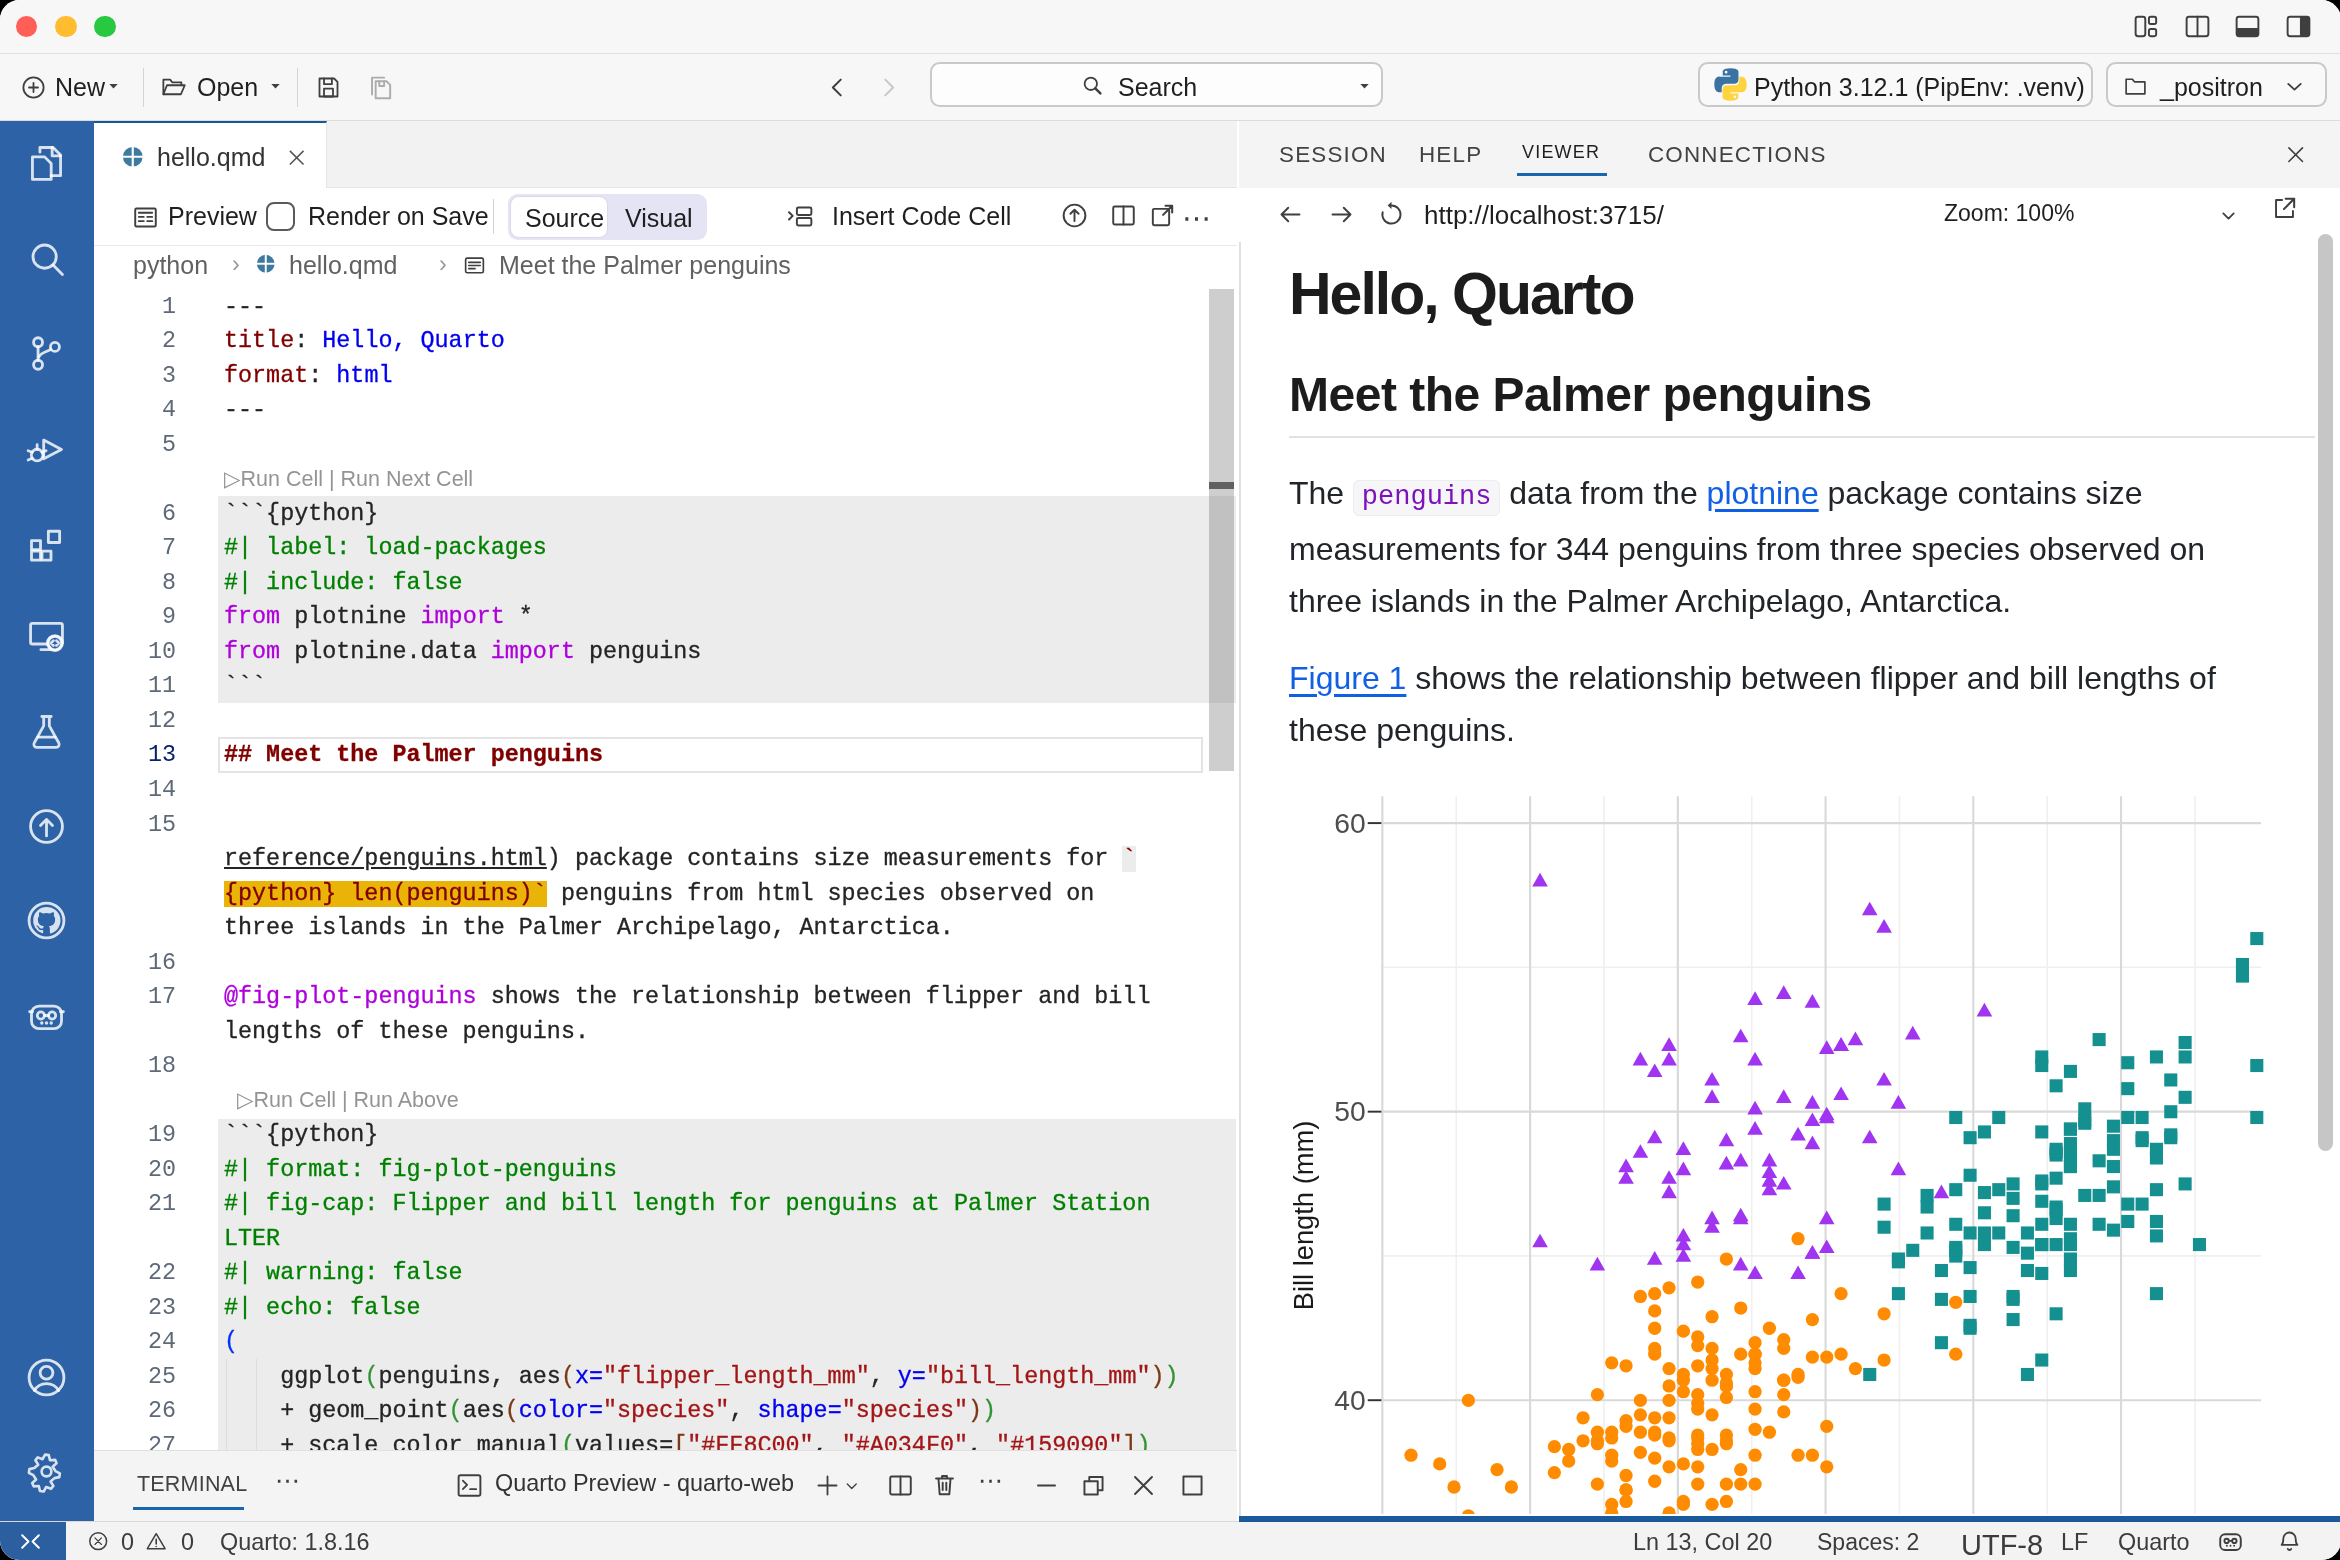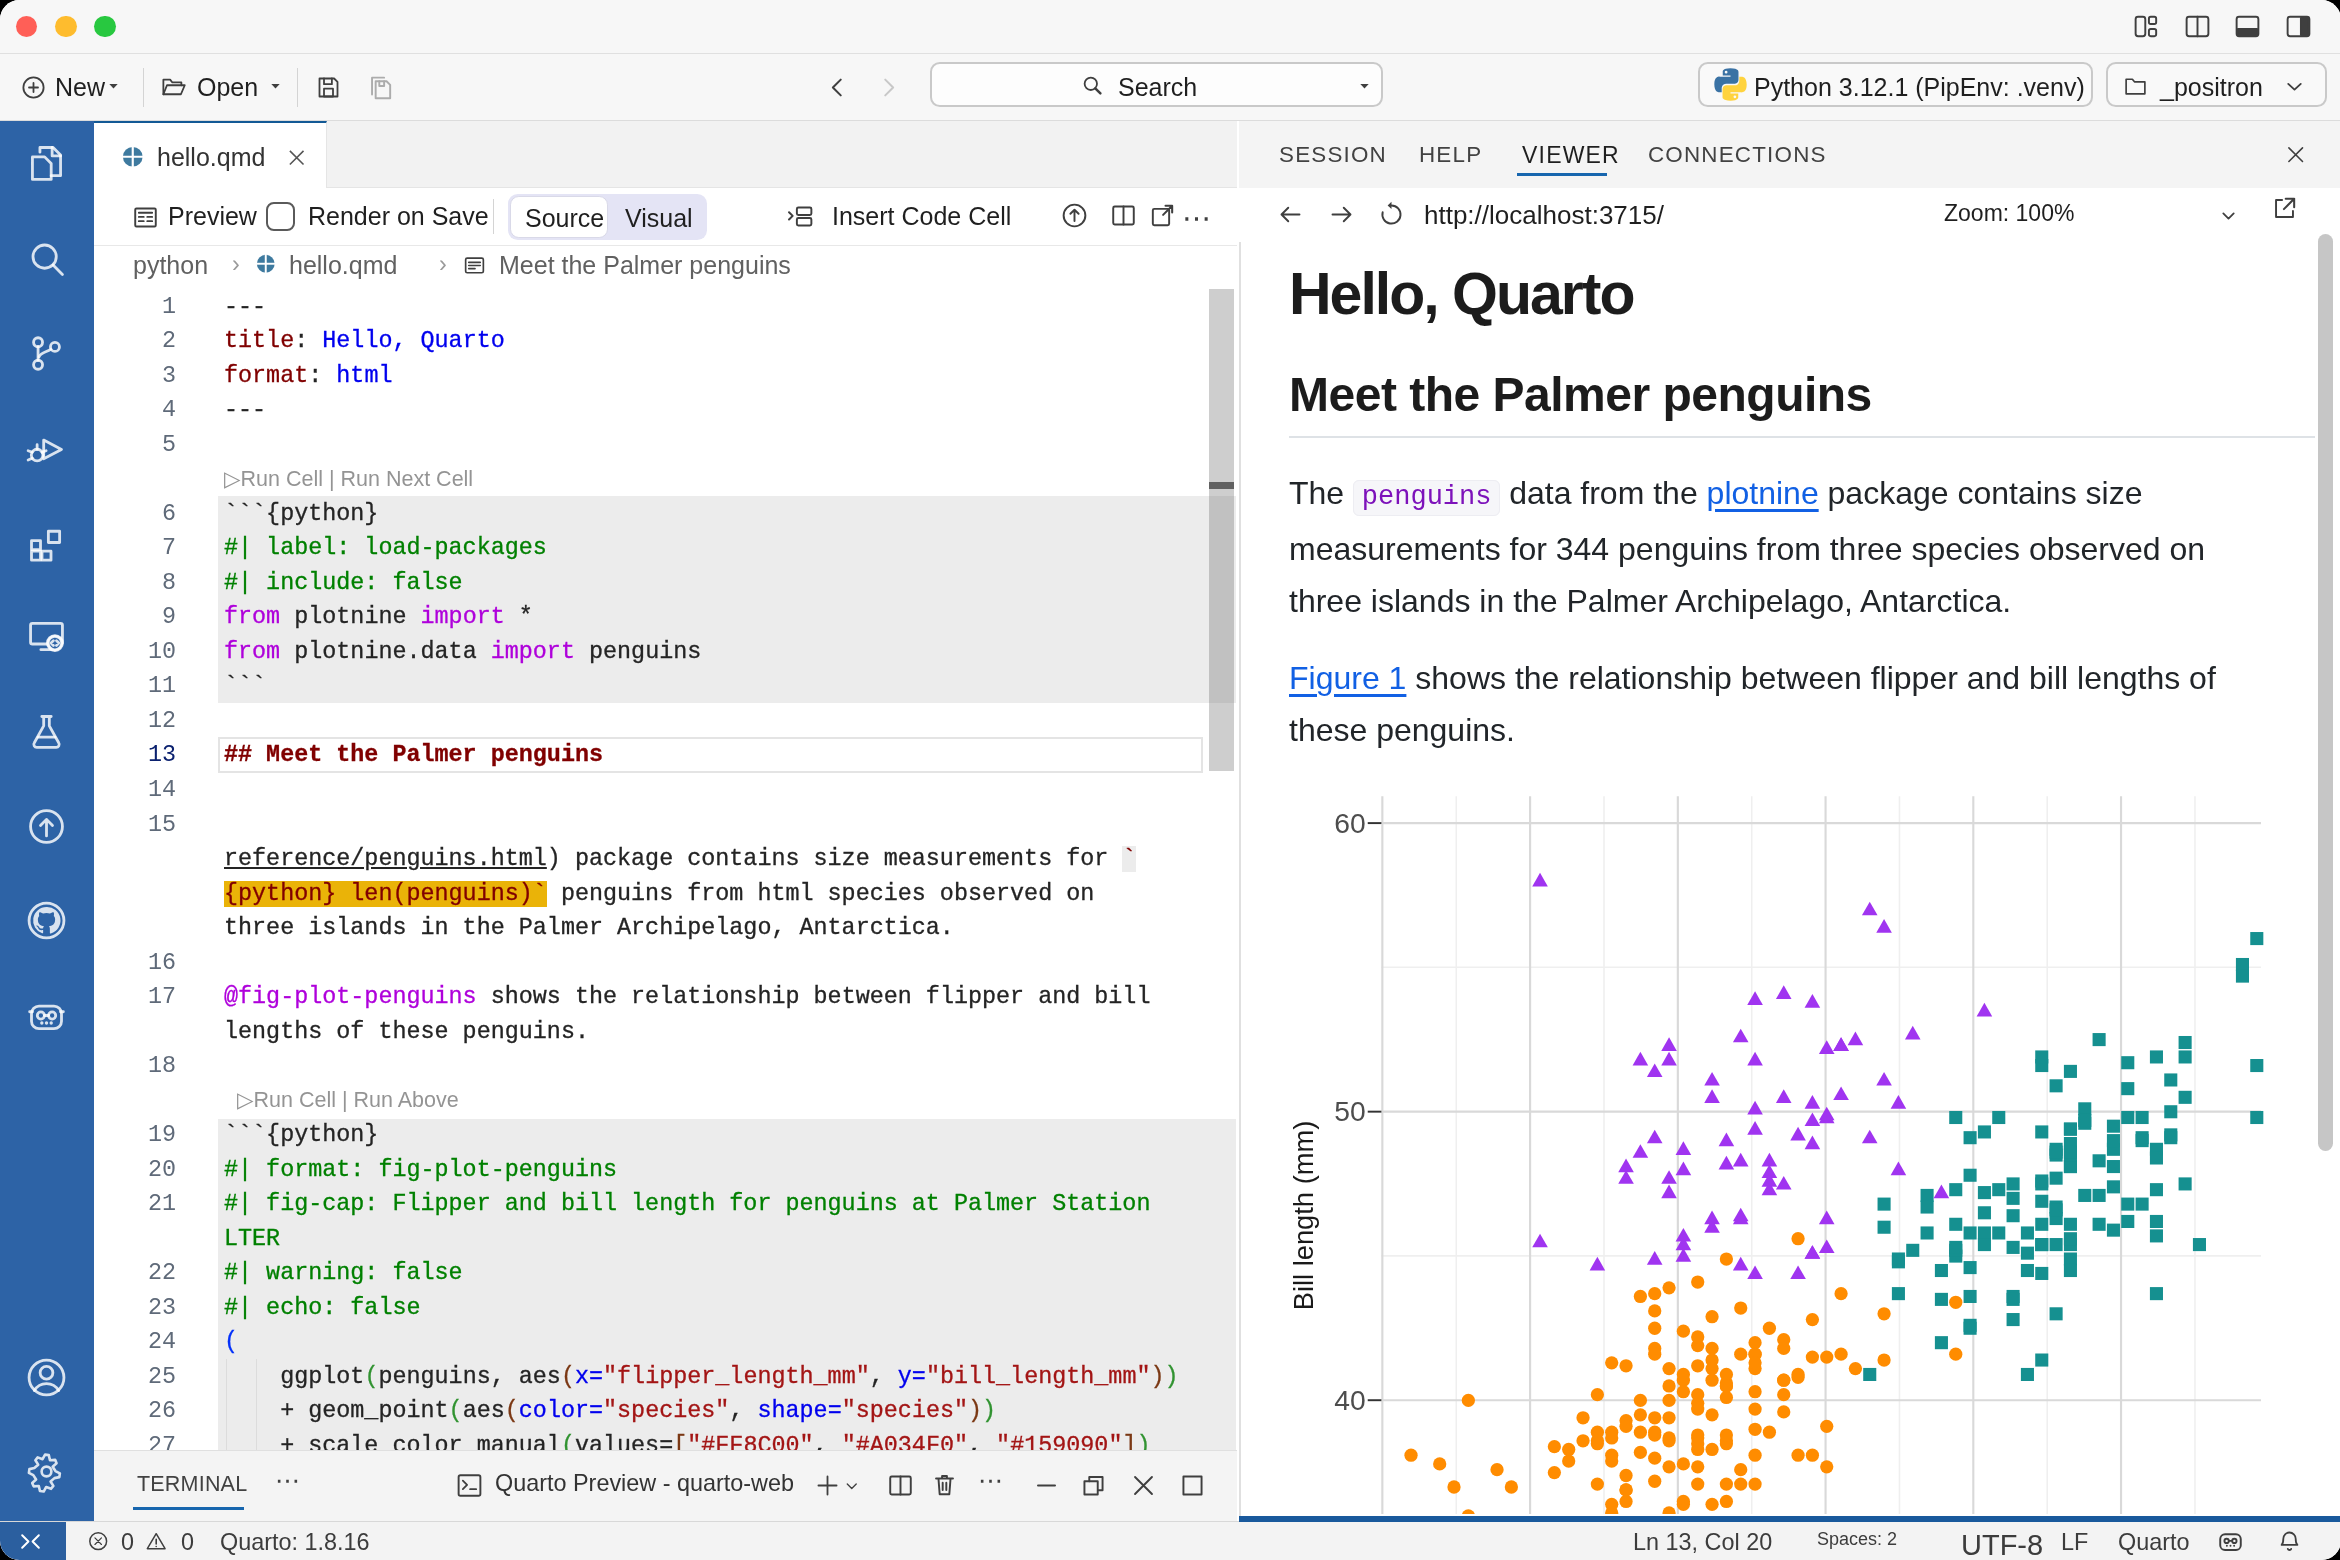--- a/index.html
+++ b/index.html
@@ -342,39 +342,39 @@
       <path d="M8.5 8.5l7 7M15.5 8.5l-7 7" stroke-width="1.3"></path>
     </svg>
 <div class="ab" style="left:121px;top:1529px;color:#3c3c3c;font-size:23.4px">0</div>
 <svg class="ab" style="left:145px;top:1530px" width="22.4" height="22.4" viewBox="0 0 24 24" fill="none" stroke="#3f3f3f" stroke-width="1.6" stroke-linecap="round" stroke-linejoin="round">
       <path d="M12 4L2.5 20h19z"></path>
       <path d="M12 10v5M12 17.6v.01" stroke-width="1.7"></path>
     </svg>
 <div class="ab" style="left:181px;top:1529px;color:#3c3c3c;font-size:23.4px">0</div>
 <div class="ab" style="left:220px;top:1529px;color:#3c3c3c;font-size:23.4px">Quarto: 1.8.16</div>
 <div class="ab" style="left:1633px;top:1529px;color:#3c3c3c;font-size:23.4px">Ln 13, Col 20</div>
-<div class="ab" style="left:1817px;top:1529px;color:#3c3c3c;font-size:18px">Spaces: 2</div>
+<div class="ab" style="left:1817px;top:1529px;color:#3c3c3c;font-size:23px">Spaces: 2</div>
 <div class="ab" style="left:1961px;top:1529px;color:#3c3c3c;font-size:29px">UTF-8</div>
 <div class="ab" style="left:2061px;top:1529px;color:#3c3c3c;font-size:23.4px">LF</div>
 <div class="ab" style="left:2118px;top:1529px;color:#3c3c3c;font-size:23.4px">Quarto</div>
 <svg class="ab" style="left:2216px;top:1527px" width="29" height="29" viewBox="0 0 24 24" fill="none" stroke="#3f3f3f" stroke-width="1.6" stroke-linecap="round" stroke-linejoin="round">
       <rect x="3.5" y="6" width="17" height="13" rx="4"></rect>
       <circle cx="8.8" cy="11.5" r="1.8"></circle>
       <circle cx="15.2" cy="11.5" r="1.8"></circle>
       <path d="M10.6 11.5h2.8M9 15.5h.01M12 15.5h.01M15 15.5h.01"></path>
     </svg>
 <svg class="ab" style="left:2276px;top:1528px" width="27" height="27" viewBox="0 0 24 24" fill="none" stroke="#3f3f3f" stroke-width="1.6" stroke-linecap="round" stroke-linejoin="round">
       <path d="M12 4a5.5 5.5 0 0 1 5.5 5.5c0 4 1.5 5.5 1.5 5.5H5s1.5-1.5 1.5-5.5A5.5 5.5 0 0 1 12 4z"></path>
       <path d="M10.5 18.5a1.6 1.6 0 0 0 3 0"></path>
     </svg>
     <div class="ab" id="rpane"></div>
 <div class="ab" id="rhead"></div>
 <div class="ab" style="left:1279px;top:142px;font-size:22.4px;letter-spacing:1.2px;color:#424242">SESSION</div>
 <div class="ab" style="left:1419px;top:142px;font-size:22.4px;letter-spacing:1.2px;color:#424242">HELP</div>
-<div class="ab" style="left:1522px;top:142px;font-size:23px;letter-spacing:1.2px;color:#424242;color:#1f1f1f">VIEWER</div>
+<div class="ab" style="left:1522px;top:142px;font-size:18px;letter-spacing:1.2px;color:#424242;color:#1f1f1f">VIEWER</div>
 <div class="ab" style="left:1517px;top:173px;width:90px;height:2.9px;background:#1766ae"></div>
 <div class="ab" style="left:1648px;top:142px;font-size:22.4px;letter-spacing:1.2px;color:#424242">CONNECTIONS</div>
 <svg class="ab" style="left:2284px;top:143px" width="23.4" height="23.4" viewBox="0 0 24 24" fill="none" stroke="#3f3f3f" stroke-width="1.6" stroke-linecap="round" stroke-linejoin="round">
       <path d="M5 5l14 14M19 5L5 19"></path>
     </svg>
 <div class="ab" id="rbrowser"></div>
 <svg class="ab" style="left:1277px;top:201px" width="27" height="27" viewBox="0 0 24 24" fill="none" stroke="#3f3f3f" stroke-width="1.6" stroke-linecap="round" stroke-linejoin="round">
       <path d="M20 12H4M10 6l-6 6 6 6" stroke-width="1.7"></path>
     </svg>
 <svg class="ab" style="left:1328px;top:201px" width="27" height="27" viewBox="0 0 24 24" fill="none" stroke="#3f3f3f" stroke-width="1.6" stroke-linecap="round" stroke-linejoin="round">

